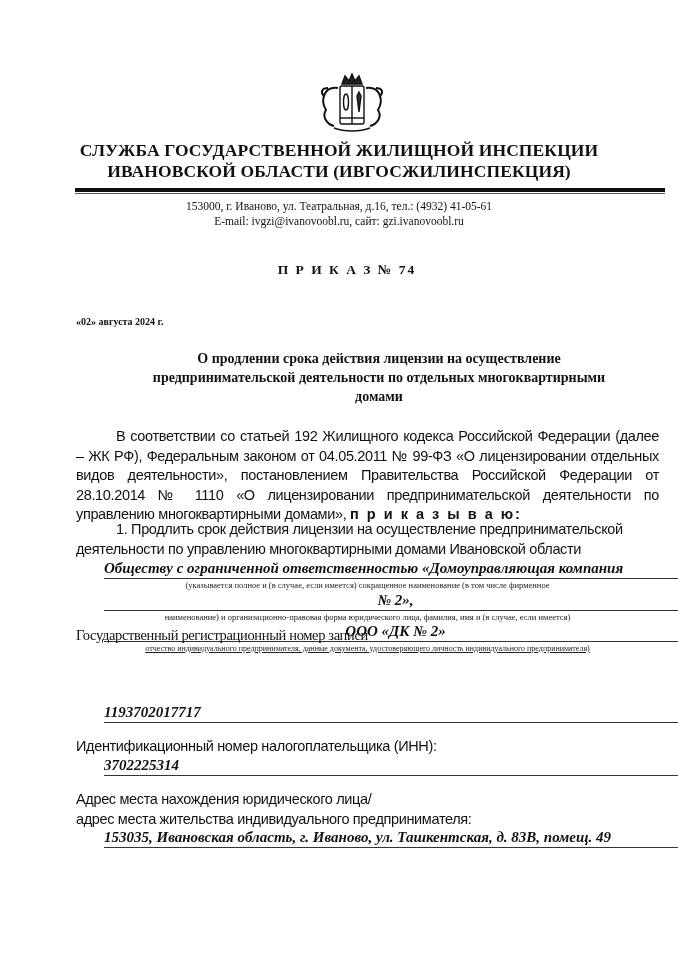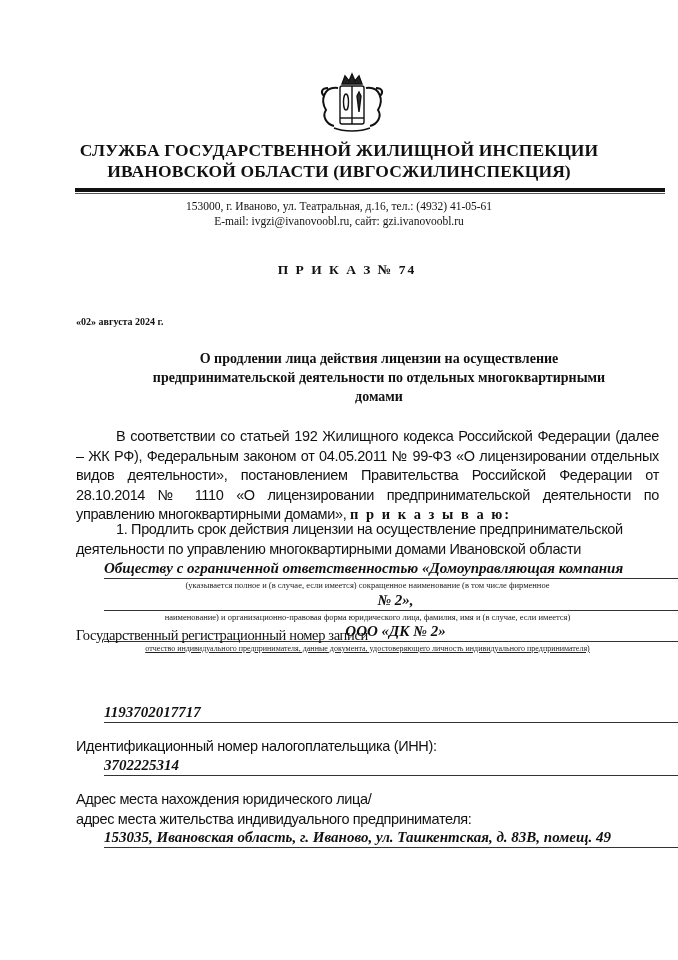--- a/index.html
+++ b/index.html
@@ -11,21 +11,21 @@
                font-weight: bold; font-size: 17.5px; line-height: 21px; letter-spacing: 0.1px; }
   .rule-thick { left: 75px; top: 188px; width: 590px; height: 4px; background: #111; }
   .rule-thin { left: 75px; top: 193px; width: 590px; height: 1px; background: #555; }
   .contacts { left: 0; width: 678px; top: 199px; text-align: center; font-size: 11.5px; line-height: 15px; }
   .order-title { left: 0; width: 678px; top: 262px; text-align: center; font-weight: bold; font-size: 13.5px; letter-spacing: 2px; margin-left: 8px; }
   .order-date { left: 76px; top: 316px; font-weight: bold; font-size: 10px; }
   .subject { left: 80px; width: 598px; top: 349px; text-align: center; font-weight: bold; font-size: 14px; line-height: 19px; }
   .preamble { left: 76px; width: 583px; top: 427px; font-size: 14.5px; line-height: 19.5px;
               font-family: "Liberation Sans", "DejaVu Sans", sans-serif; font-stretch: condensed;
               text-align: justify; text-indent: 40px; letter-spacing: -0.35px; }
-  .preamble b { font-family: Liberation Serif, serif; letter-spacing: 2px; margin-top: 31px; }
+  .preamble b { font-family: Liberation Sans, sans-serif; letter-spacing: 2px; margin-top: 31px; }
   .item1 { left: 76px; width: 583px; top: 520px; font-size: 14.5px; line-height: 19.5px;
            font-family: "Liberation Sans", "DejaVu Sans", sans-serif; letter-spacing: -0.35px; text-align: justify; }
   .item1 .first { text-indent: 40px; }
   .fillline { position: absolute; left: 76px; width: 583px; border-bottom: 1px solid #333; font-weight: bold; font-style: italic; font-size: 15px; margin-left: 28px; }
   .fill-center { text-align: center; }
   .hint { position: absolute; left: 76px; width: 583px; text-align: center; font-size: 8.5px; line-height: 11px; color: #222; }
   .label { position: absolute; left: 76px; font-size: 14.5px; line-height: 19.5px;
            font-family: "Liberation Sans", "DejaVu Sans", sans-serif; letter-spacing: -0.35px; }
 </style>
 </head>
@@ -52,21 +52,21 @@
 <div class="abs rule-thick"></div>
 <div class="abs rule-thin"></div>
 <div class="abs contacts">
   <div>153000, г. Иваново, ул. Театральная, д.16, тел.: (4932) 41-05-61</div>
   <div>E-mail: ivgzi@ivanovoobl.ru, сайт: gzi.ivanovoobl.ru</div>
 </div>
 
 <div class="abs order-title">П Р И К А З № 74</div>
 <div class="abs order-date">«02» августа 2024 г.</div>
 <div class="abs subject">
-  <div>О продлении лица действия лицензии на осуществление</div>
+  <div>О продлении срока действия лицензии на осуществление</div>
   <div>предпринимательской деятельности по отдельных многоквартирными</div>
   <div>домами</div>
 </div>
 
 <div class="abs preamble"><span>В соответствии со статьей 192 Жилищного кодекса Российской Федерации (далее – ЖК РФ), Федеральным законом от 04.05.2011 № 99-ФЗ «О лицензировании отдельных видов деятельности», постановлением Правительства Российской Федерации от 28.10.2014 № 1110 «О лицензировании предпринимательской деятельности по управлению многоквартирными домами»,</span> <b>п р и к а з ы в а ю:</b></div>
 
 <div class="abs item1">
   <div class="first">1. Продлить срок действия лицензии на осуществление предпринимательской</div>
   <div>деятельности по управлению многоквартирными домами Ивановской области</div>
 </div>

